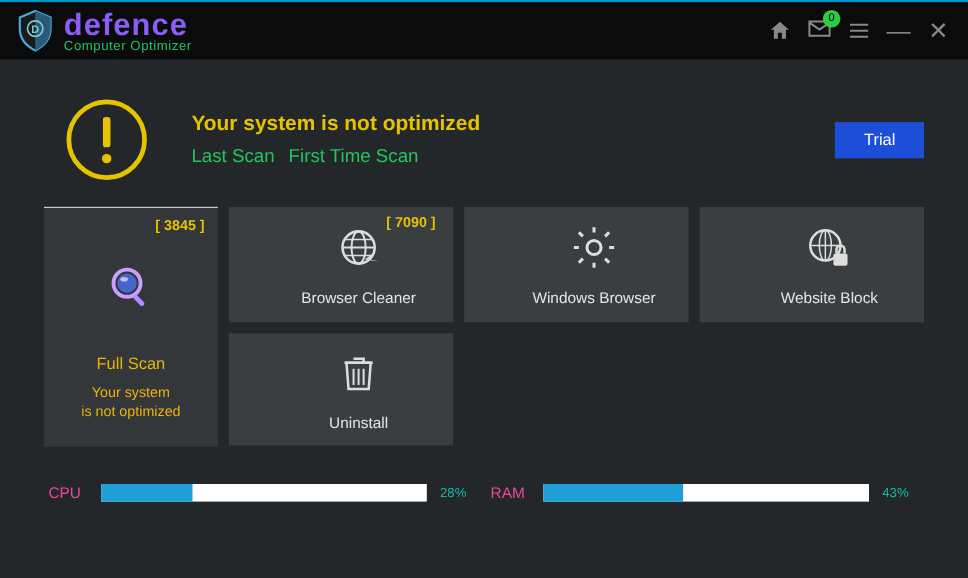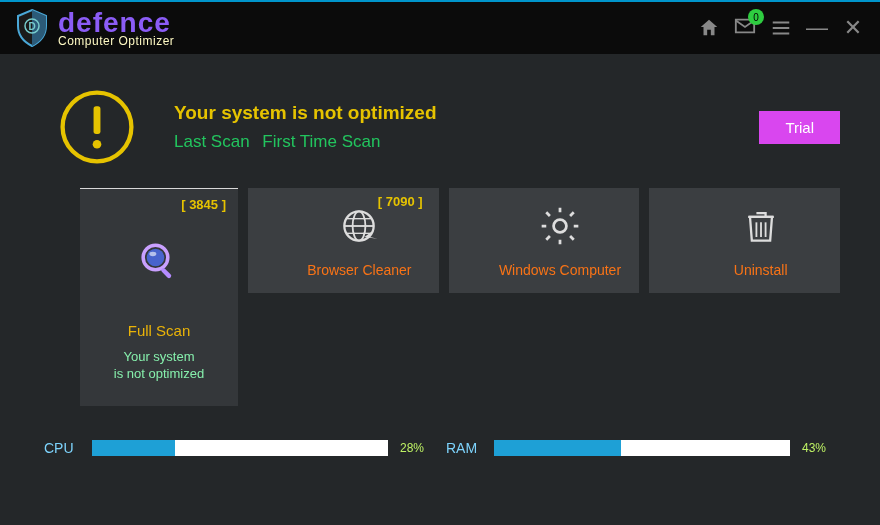--- a/index.html
+++ b/index.html
@@ -13,67 +13,67 @@
   }
   .titlebar {
     display: flex; align-items: center; justify-content: space-between;
     padding: 4px 16px 4px 12px;
     background: #0b0b0b;
     height: 52px;
   }
   .brand { display: flex; align-items: center; gap: 6px; }
   .brand-text { display: flex; flex-direction: column; line-height: 1; }
   .brand-name { font-size: 28px; font-weight: bold; letter-spacing: 1px; color: #8b5cf6; }
-  .brand-sub { font-size: 12px; color: #fef9c3; align-self: flex-end; margin-top: -2px; letter-spacing: 0.5px; }
+  .brand-sub { font-size: 12px; color: #22c55e; align-self: flex-end; margin-top: -2px; letter-spacing: 0.5px; }
   .winctrls { display: flex; align-items: center; gap: 14px; }
   .winctrls svg, .winctrls .sym { width: 22px; height: 22px; fill: #888; cursor: pointer; }
   .sym { font-size: 22px; color: #888; cursor: pointer; line-height: 1; display: flex; align-items: center; justify-content: center; }
   .mail-wrap { position: relative; }
   .mail-badge {
     position: absolute; top: -6px; right: -8px;
     background: #2ecc40; color: #000;
     border-radius: 50%; width: 16px; height: 16px;
     font-size: 10px; display: flex; align-items: center; justify-content: center;
   }
   .content { padding: 10px 40px 0 40px; }
   .alert-row { display: flex; align-items: center; gap: 34px; margin: 20px 0 18px 14px; }
   .alert-icon { width: 86px; height: 86px; }
   .alert-text { flex: 1; }
   .alert-title { color: #e6c300; font-size: 19px; font-weight: bold; margin-bottom: 8px; }
   .alert-sub { color: #22c55e; font-size: 17px; }
   .alert-sub span { margin-right: 8px; }
   .trial-btn {
-    background: #d946ef; color: #fff;
+    background: #1d4ed8; color: #fff;
     padding: 8px 26px; border: none; font-size: 15px; cursor: pointer;
   }
   .tiles { display: flex; gap: 10px; }
   .big-tile {
     width: 158px; height: 218px; background: #34373a;
     border-top: 1px solid #d8d8d8;
     display: flex; flex-direction: column; align-items: center;
-    padding: 8px 6px; cursor: pointer; margin-left: 40px;
+    padding: 8px 6px; cursor: pointer;
   }
   .tile-badge { align-self: flex-end; color: #e6c300; font-size: 13px; margin-right: 6px; margin-bottom: 4px; font-weight: 600; }
   .big-tile .ticon { height: 90px; display: flex; align-items: center; justify-content: center; }
   .big-tile .tlabel { color: #eab308; font-size: 15px; margin-top: 16px; }
-  .big-tile .tstatus { color: #86efac; font-size: 13px; text-align: center; margin-top: 10px; line-height: 1.3; }
+  .big-tile .tstatus { color: #eab308; font-size: 13px; text-align: center; margin-top: 10px; line-height: 1.3; }
   .right-tiles { display: grid; grid-template-columns: repeat(3,1fr); grid-template-rows: 105px 102px; gap: 10px; flex: 1; }
   .tile {
     background: #3b3e41; display: flex; flex-direction: column;
     align-items: center; justify-content: center; gap: 10px;
     cursor: pointer; position: relative; padding-left: 32px;
   }
   .tile .tile-badge { position: absolute; top: 6px; right: 10px; }
-  .tile .tlabel { color: #f97316; font-size: 14px; }
+  .tile .tlabel { color: #e5e5e5; font-size: 14px; }
   .ticon svg { width: 44px; height: 44px; }
   .meters { display: flex; align-items: center; gap: 12px; margin-top: 34px; padding: 0 4px; }
-  .meter-label { color: #7dd3fc; font-size: 14px; width: 36px; }
+  .meter-label { color: #ec4899; font-size: 14px; width: 36px; }
   .bar { flex: 1; height: 16px; background: #fff; position: relative; }
   .bar-fill { position: absolute; left: 0; top: 0; bottom: 0; background: #1ea0d6; }
-  .meter-pct { color: #bef264; font-size: 12px; width: 34px; }
+  .meter-pct { color: #14b8a6; font-size: 12px; width: 34px; }
 </style>
 </head>
 <body>
 
 <div class="titlebar">
   <div class="brand">
     <svg width="40" height="40" viewBox="0 0 40 40">
       <path d="M20 2 L34 8 V18 C34 28 28 34 20 38 C12 34 6 28 6 18 V8 Z" fill="#1a1a1a" stroke="#4aa8d8" stroke-width="2"></path>
       <path d="M20 2 L34 8 V18 C34 28 28 34 20 38 Z" fill="#2b5a78"></path>
       <circle cx="20" cy="18" r="7" fill="none" stroke="#7cc" stroke-width="1.5"></circle>
@@ -154,21 +154,33 @@
       </div>
       <div class="tile">
         <div class="ticon">
           <svg viewBox="0 0 48 48">
               <g fill="none" stroke="#ddd" stroke-width="3">
                 <circle cx="24" cy="24" r="7"></circle>
                 <path d="M24 9v-5M24 44v-5M9 24h-5M44 24h-5M13 13l-4-4M39 39l-4-4M13 35l-4 4M39 9l-4 4"></path>
               </g>
             </svg>
         </div>
-        <div class="tlabel">Windows Computer</div>
+        <div class="tlabel">Windows Browser</div>
+      </div>
+      <div class="tile">
+        <div class="ticon">
+          <svg viewBox="0 0 48 48">
+              <circle cx="20" cy="22" r="15" fill="none" stroke="#ddd" stroke-width="2.5"></circle>
+              <path d="M6 22h28M20 7v30" stroke="#ddd" stroke-width="1.5"></path>
+              <ellipse cx="20" cy="22" rx="6" ry="15" fill="none" stroke="#ddd" stroke-width="1.5"></ellipse>
+              <rect x="28" y="30" width="14" height="12" rx="2" fill="#ddd"></rect>
+              <path d="M31 30v-4a4 4 0 0 1 8 0v4" fill="none" stroke="#ddd" stroke-width="2.5"></path>
+            </svg>
+        </div>
+        <div class="tlabel">Website Block</div>
       </div>
       <div class="tile">
         <div class="ticon">
           <svg viewBox="0 0 48 48">
               <path d="M12 14h24l-2 26H14z" fill="none" stroke="#ddd" stroke-width="2.5"></path>
               <path d="M10 14h28M19 10h10v4" fill="none" stroke="#ddd" stroke-width="2.5"></path>
               <line x1="19" y1="20" x2="19" y2="36" stroke="#ddd" stroke-width="2"></line>
               <line x1="24" y1="20" x2="24" y2="36" stroke="#ddd" stroke-width="2"></line>
               <line x1="29" y1="20" x2="29" y2="36" stroke="#ddd" stroke-width="2"></line>
             </svg>

